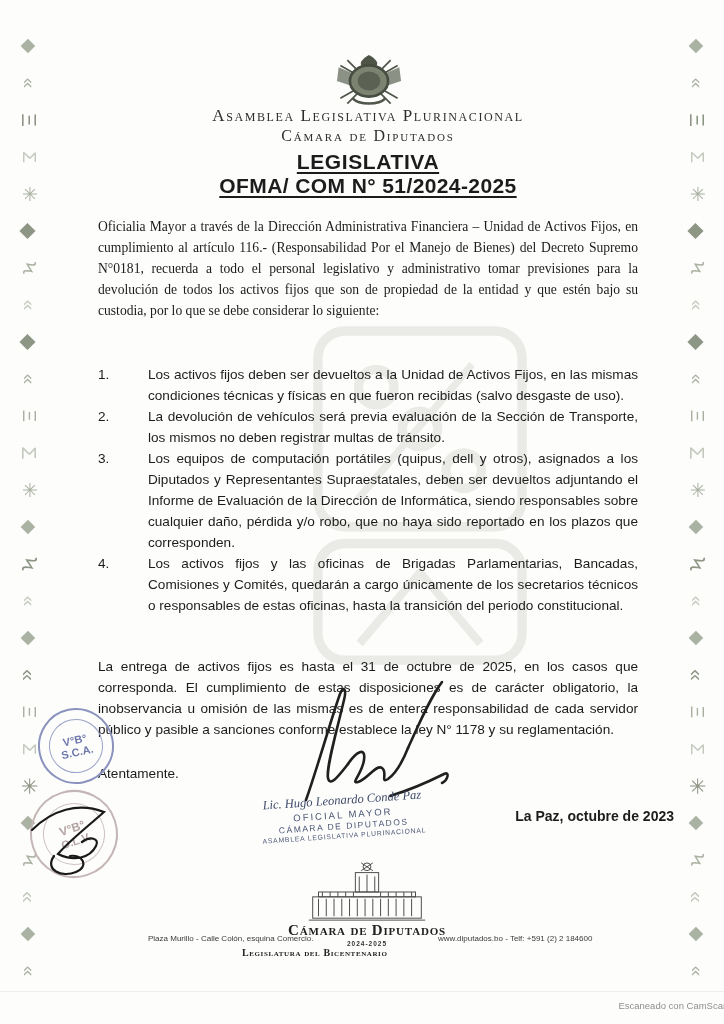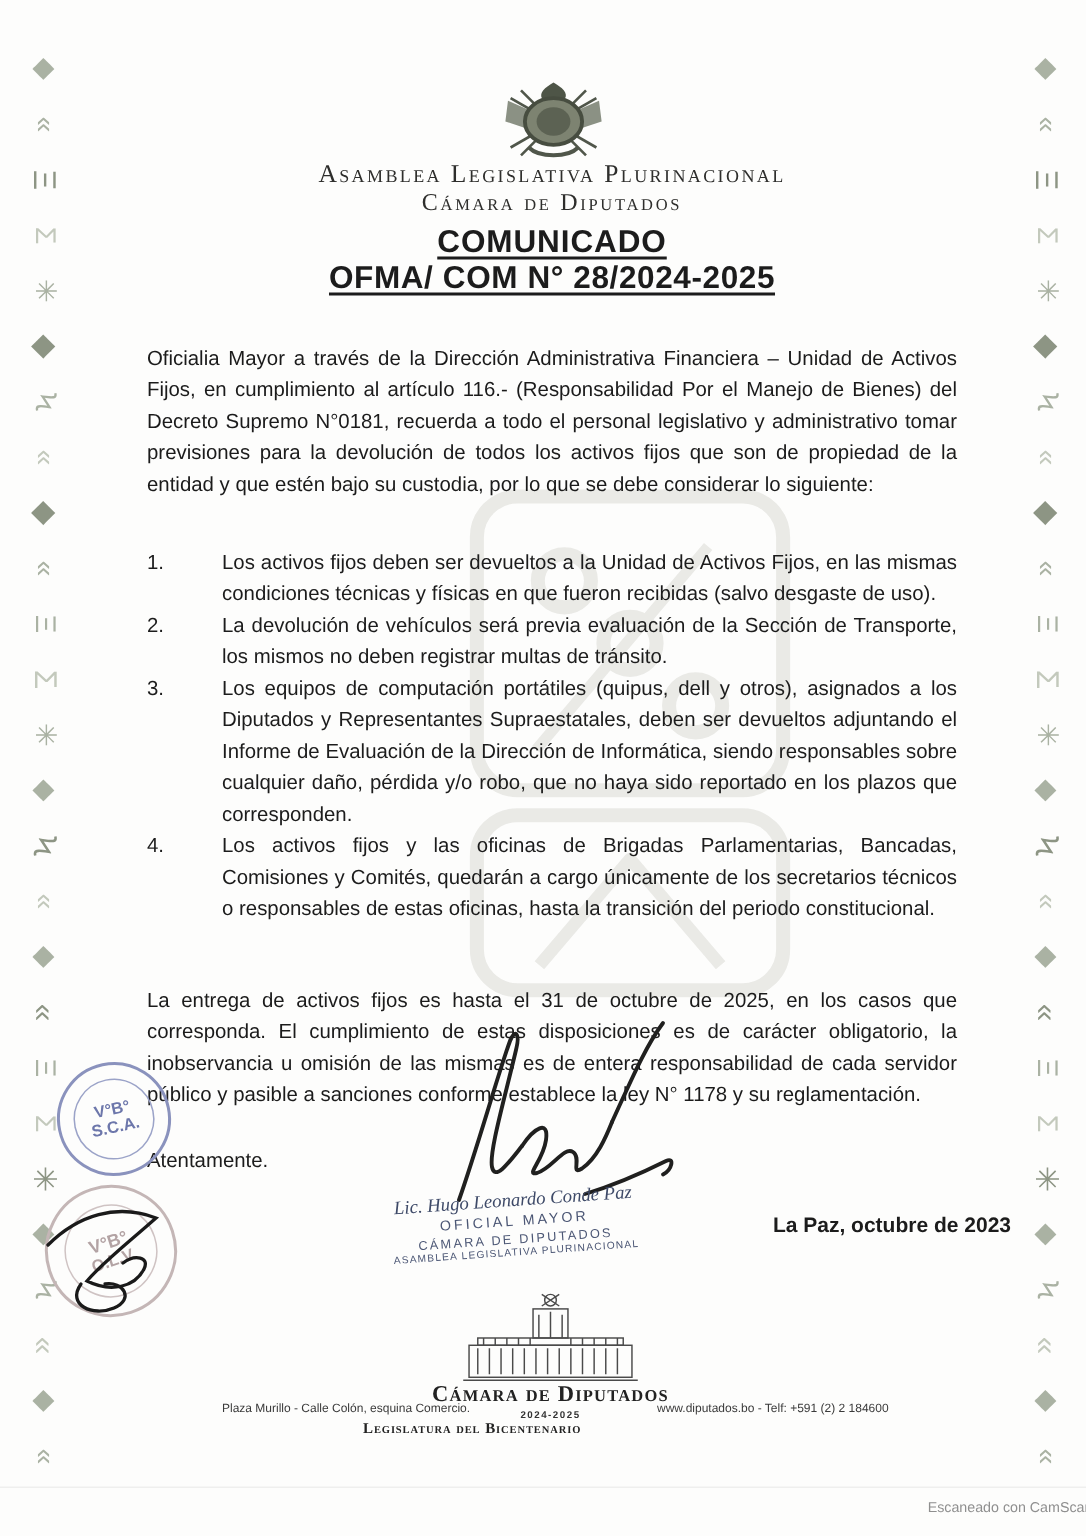--- a/index.html
+++ b/index.html
@@ -27,21 +27,21 @@
          font-family:"Liberation Serif",serif;font-variant:small-caps;
          font-size:16px;letter-spacing:1.8px;color:#2e2e2c;}
   .doc-title{position:absolute;left:92px;top:150px;width:552px;text-align:center;
          font-size:21px;font-weight:700;letter-spacing:.6px;
          text-decoration:underline;text-decoration-thickness:2px;text-underline-offset:3px;}
   .doc-ref{position:absolute;left:92px;top:174px;width:552px;text-align:center;
          font-size:21px;font-weight:700;letter-spacing:.4px;
          text-decoration:underline;text-decoration-thickness:2px;text-underline-offset:3px;}
   .para{position:absolute;left:98px;width:540px;text-align:justify;
         font-size:13.6px;line-height:21px;color:#1b1b1b;}
-  .intro{top:228px;}
+  .intro{top:216px;font-family:Liberation Serif, serif;}
   .closing{top:656px;}
   .salutation{position:absolute;left:98px;top:766px;font-size:13.6px;text-align:right;}
   .list{position:absolute;left:98px;top:364px;width:540px;}
   .item{display:flex;font-size:13.6px;line-height:21px;}
   .item .num{width:50px;flex:0 0 50px;}
   .item .txt{flex:1;text-align:justify;}
   
   .sig-flourish{position:absolute;left:270px;top:678px;z-index:6;}
   .sig-stamp{position:absolute;left:238px;top:793px;width:210px;text-align:center;
              transform:rotate(-4deg);color:#4c5775;z-index:6;}
@@ -172,22 +172,22 @@
         <polygon points="80,16 62,24 64,38 82,32" fill="#8b9184"></polygon>
         <path d="M45,2 C38,6 34,10 36,14 L54,14 C56,10 52,6 45,2 Z" fill="#4e5547"></path>
         <ellipse cx="45" cy="32" rx="22" ry="18" fill="#7d8371" stroke="#474d40" stroke-width="3"></ellipse>
         <ellipse cx="45" cy="32" rx="13" ry="11" fill="#5c6253"></ellipse>
         <path d="M26,52 C34,60 56,60 64,52" fill="none" stroke="#50564a" stroke-width="3"></path>
       </g>
     </svg>
 
     <div class="inst1">Asamblea Legislativa Plurinacional</div>
     <div class="inst2">Cámara de Diputados</div>
-    <div class="doc-title">COMUNICADO</div>
-    <div class="doc-ref">OFMA/ COM N° 28/2024-2025</div>
+    <div class="doc-title">LEGISLATIVA</div>
+    <div class="doc-ref">OFMA/ COM N° 51/2024-2025</div>
 
     <div class="para intro">Oficialia Mayor a través de la Dirección Administrativa Financiera – Unidad de Activos Fijos, en cumplimiento al artículo 116.- (Responsabilidad Por el Manejo de Bienes) del Decreto Supremo N°0181, recuerda a todo el personal legislativo y administrativo tomar previsiones para la devolución de todos los activos fijos que son de propiedad de la entidad y que estén bajo su custodia, por lo que se debe considerar lo siguiente:</div>
 
     <div class="list" id="items-list">
         <div class="item">
           <span class="num">1.</span>
           <span class="txt">Los activos fijos deben ser devueltos a la Unidad de Activos Fijos, en las mismas condiciones técnicas y físicas en que fueron recibidas (salvo desgaste de uso).</span>
         </div>
         <div class="item">
           <span class="num">2.</span>

